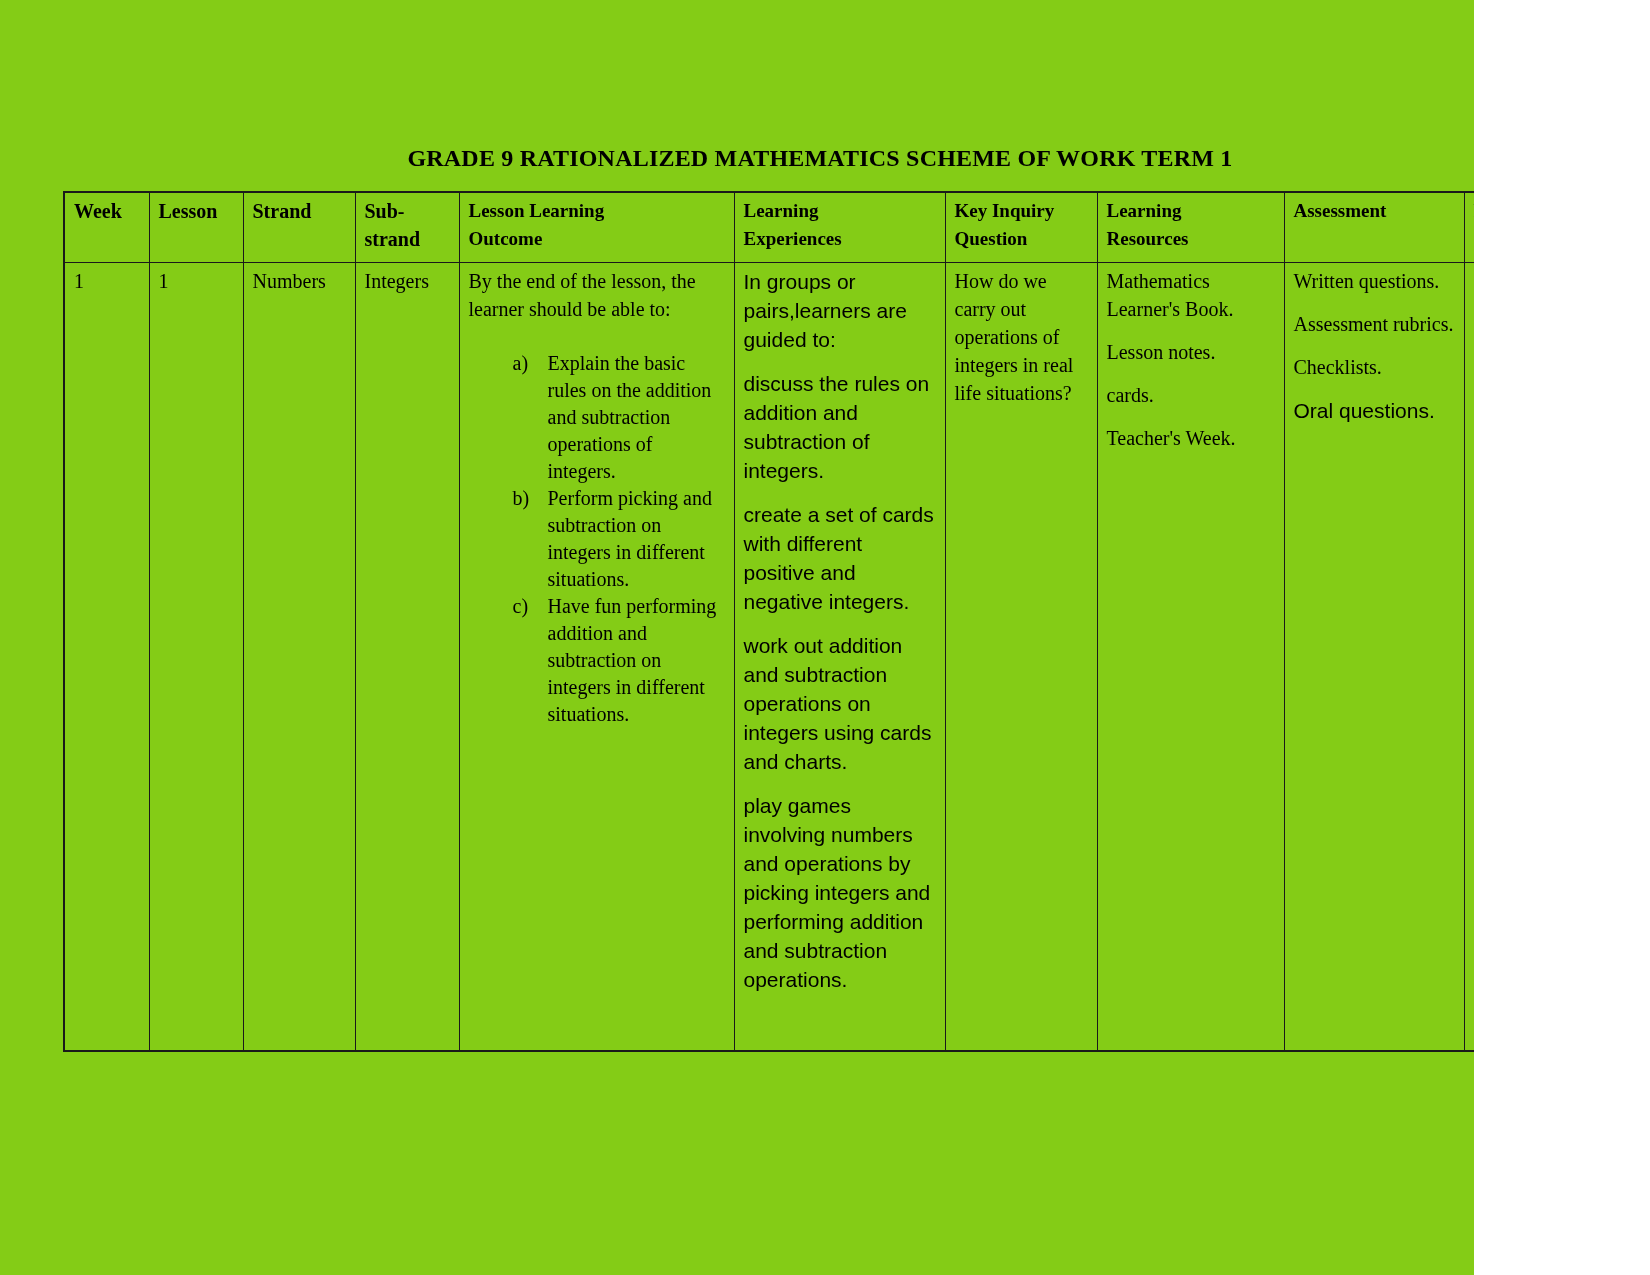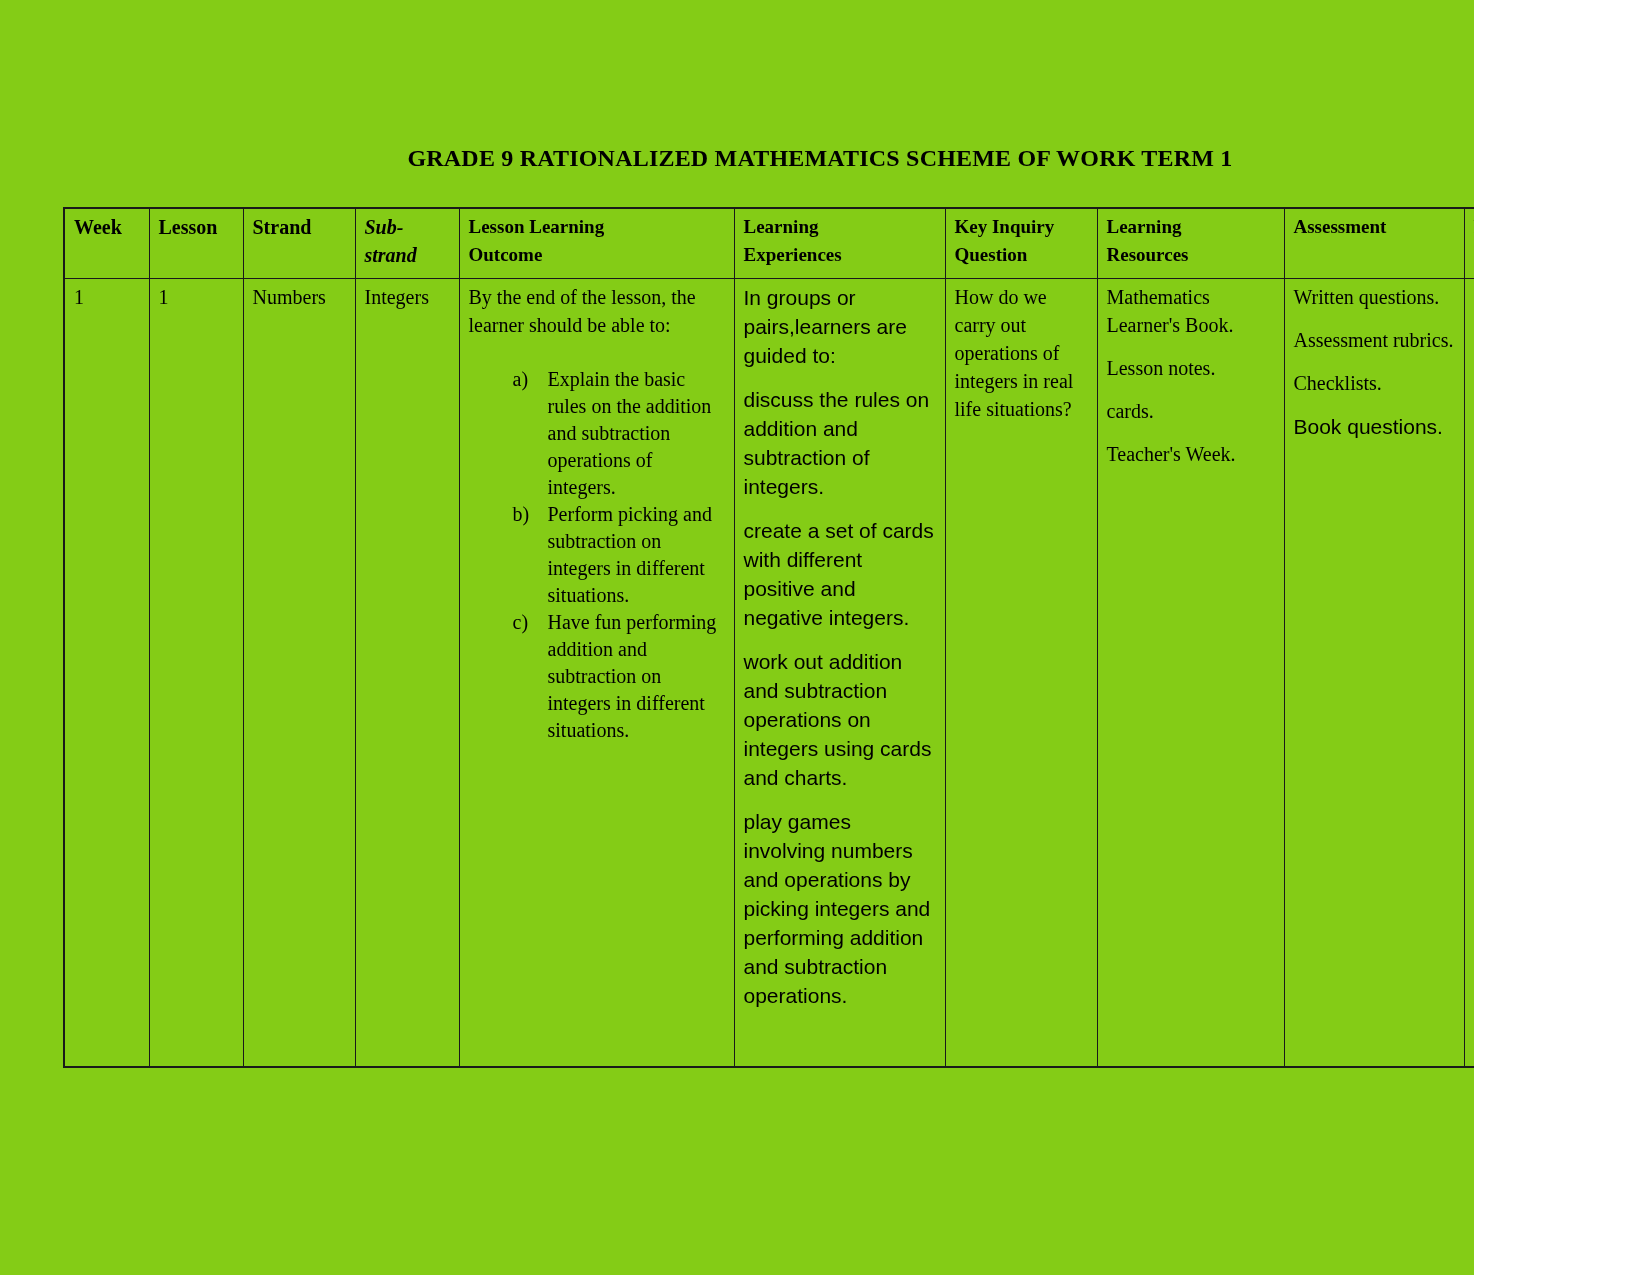--- a/index.html
+++ b/index.html
@@ -13,21 +13,21 @@
 
   .doc-title {
     position: absolute; top: 144px; left: 63px; width: 1514px;
     text-align: center;
     font-family: "Liberation Serif", serif;
     font-weight: bold; font-size: 24px; line-height: 28px;
     letter-spacing: 0.2px;
   }
 
   table.scheme {
-    position: absolute; top: 207px; left: 63px; width: 1514px;
+    position: absolute; top: 191px; left: 63px; width: 1514px;
     border-collapse: collapse; table-layout: fixed;
     border: 2px solid #1a1a1a;
   }
   .scheme th, .scheme td {
     border: 1.6px solid #1a1a1a;
     vertical-align: top;
     text-align: left;
     padding: 4px 8px 4px 9px;
     overflow: hidden;
   }
@@ -38,21 +38,21 @@
   .hd-serif {
     font-family: "Liberation Serif", serif;
     font-weight: bold; font-size: 20px; line-height: 28px;
     display: block;
   }
   .hd-sans {
     font-family: Liberation Serif, serif;
     font-weight: bold; font-size: 19px; line-height: 28px;
     display: block;
   }
-  .w-substrand { max-width: 62px; font-style: italic; }
+  .w-substrand { max-width: 62px; }
   .w-outcome   { max-width: 175px; }
   .w-exper     { max-width: 132px; }
   .w-resources { max-width: 122px; }
   .w-reflect   { max-width: 80px; word-break: break-all; }
 
   
   .serif { font-family: "Liberation Serif", serif; font-size: 20px; line-height: 28px; }
   .sans  { font-family: "Liberation Sans", sans-serif; font-size: 21px; line-height: 29px; }
 
   .cell-outcome { padding-right: 22px; }
@@ -162,21 +162,21 @@
         <p class="para">Mathematics Learner's Book.</p>
         <p class="para">Lesson notes.</p>
         <p class="para">cards.</p>
         <p class="para">Teacher's Week.</p>
       </td>
 
       <td class="serif cell-assessment">
         <p class="para">Written questions.</p>
         <p class="para">Assessment rubrics.</p>
         <p class="para">Checklists.</p>
-        <p class="para sans">Book questions.</p>
+        <p class="para sans">Oral questions.</p>
       </td>
 
       <td></td>
     </tr>
   </tbody>
     </table>
 
 </div>
 
 </body></html>

